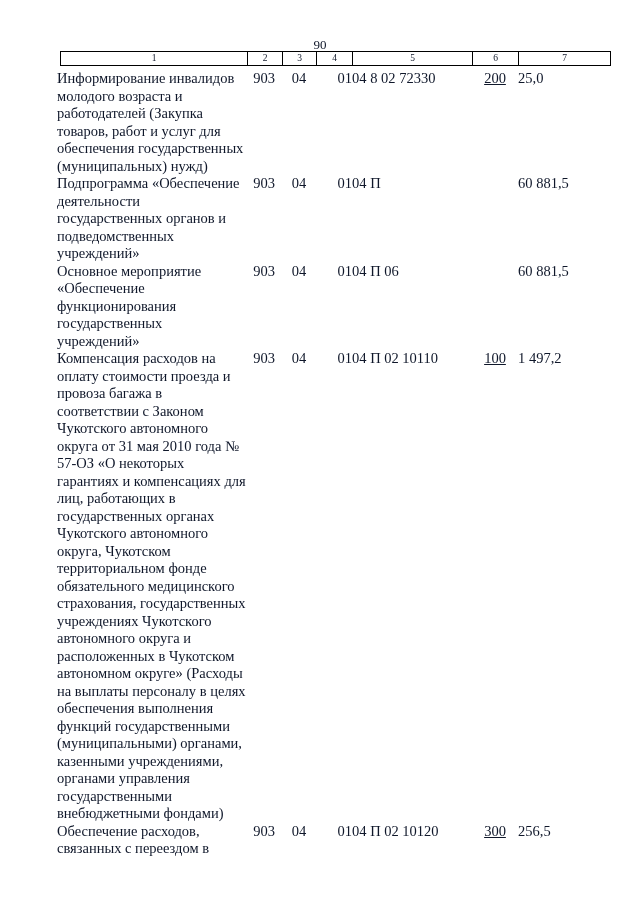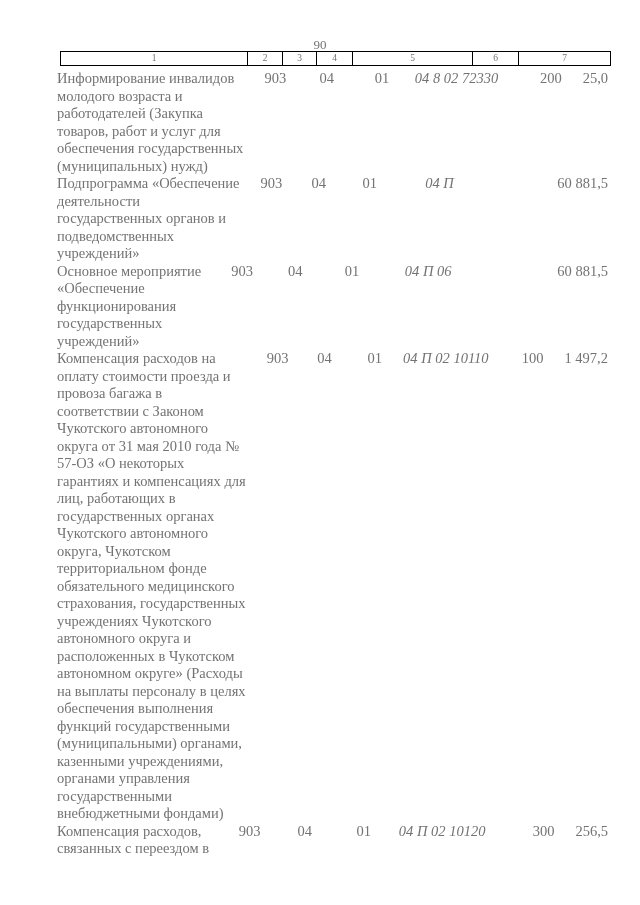--- a/index.html
+++ b/index.html
@@ -6,21 +6,21 @@
     margin: 0;
     padding: 0;
     background: #ffffff;
   }
   .page {
     position: relative;
     width: 640px;
     height: 905px;
     background: #ffffff;
     font-family: "Liberation Serif", "DejaVu Serif", serif;
-    color: #737373;
+    color: #0f172a;
     overflow: hidden;
   }
   .page-number {
     position: absolute;
     top: 38px;
     left: 0;
     width: 640px;
     text-align: center;
     font-size: 13px;
     line-height: 14px;
@@ -57,32 +57,31 @@
     position: absolute;
     top: 70px;
     left: 57px;
     width: 552px;
     font-size: 14.5px;
     line-height: 17.5px;
   }
   .trow {
     display: flex;
     align-items: flex-start;
-    gap: 21px;
   }
   .c { box-sizing: border-box; }
   .c1 {
     width: 189px;
     white-space: pre;
   }
-  .c2 { width: 36px; text-align: left; }
+  .c2 { width: 36px; text-align: center; }
   .c3 { width: 34px; text-align: center; }
   .c4 { width: 36px; text-align: right; }
-  .c5 { width: 118px; text-align: center; white-space: pre; font-style: italic; }
-  .c6 { width: 48px; text-align: right; padding-left: 2px; }
+  .c5 { width: 118px; white-space: pre; }
+  .c6 { width: 48px; text-align: center; padding-left: 2px; text-decoration: underline; }
   .c7 { flex: 1; text-align: left; padding-right: 1px; white-space: pre; }
 </style>
 </head>
 <body>
 
 <div class="page">
 
   <div class="page-number">90</div>
 
   <div class="thead">
@@ -170,21 +169,21 @@
 внебюджетными фондами)</div>
       <div class="c c2">903</div>
       <div class="c c3">04</div>
       <div class="c c4">01</div>
       <div class="c c5">04 П 02 10110</div>
       <div class="c c6">100</div>
       <div class="c c7">1 497,2</div>
     </div>
 
     <div class="trow">
-      <div class="c c1">Компенсация расходов,
+      <div class="c c1">Обеспечение расходов,
 связанных с переездом в</div>
       <div class="c c2">903</div>
       <div class="c c3">04</div>
       <div class="c c4">01</div>
       <div class="c c5">04 П 02 10120</div>
       <div class="c c6">300</div>
       <div class="c c7">256,5</div>
     </div>
 
   </div>

